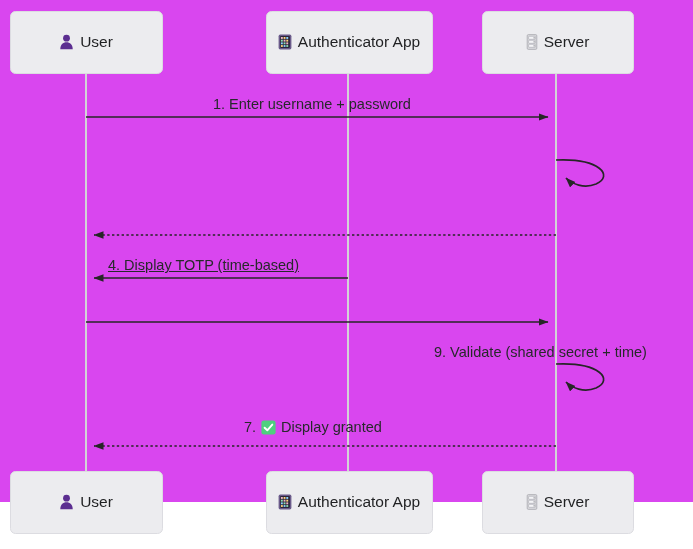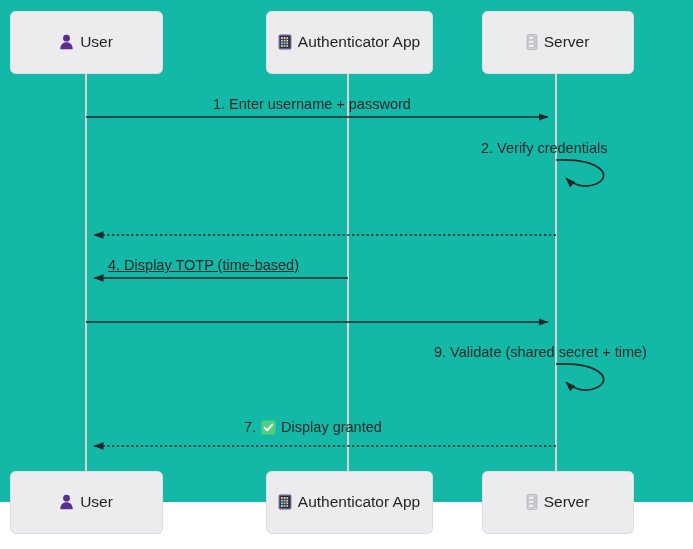--- a/index.html
+++ b/index.html
@@ -10,21 +10,21 @@
   body {
     font-family: "Liberation Sans", sans-serif;
     width: 693px;
     height: 549px;
     overflow: hidden;
   }
   #diagram-root {
     position: relative;
     width: 693px;
     height: 502px;
-    background: #14b8a6;
+    background: #d946ef;
   }
   svg.seq-canvas {
     position: absolute;
     left: 0;
     top: 0;
     width: 693px;
     height: 549px;
   }
   .actor-box-rect {
     fill: #ececef;
@@ -186,21 +186,20 @@
         <circle cx="8.1" cy="3.8" r="0.62" fill="#6e6e77"></circle>
         <circle cx="8.1" cy="7.8" r="0.62" fill="#6e6e77"></circle>
         <circle cx="8.1" cy="11.8" r="0.62" fill="#6e6e77"></circle>
       </svg>
     </span>
     <span>Server</span>
   </div>
 
   <div class="msg-label" style="left:213px; top:97px;text-align:center;">1. Enter username + password</div>
 
-  <div class="msg-label" style="left:481px; top:141px;">2. Verify credentials</div>
 
 
   <div class="msg-label" style="left:108px; top:258px;text-decoration:underline;">4. Display TOTP (time-based)</div>
 
 
   <div class="msg-label" style="left:434px; top:345px;">9. Validate (shared secret + time)</div>
 
   <div class="msg-label label-inline" style="left:244px; top:420px;">
     <span>7.</span>
     <span class="icon-emoji icon-check">

